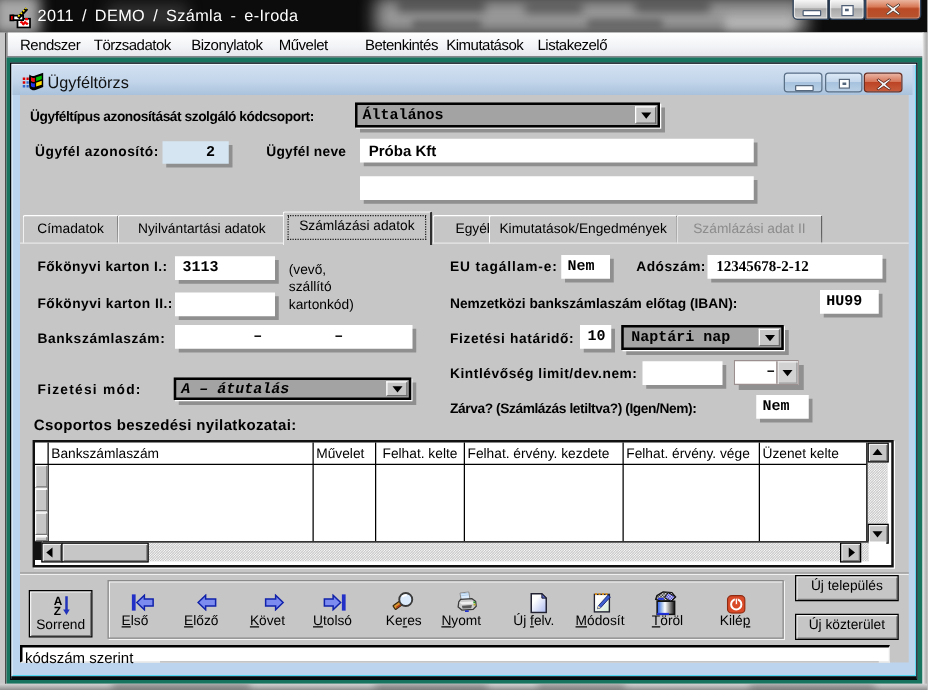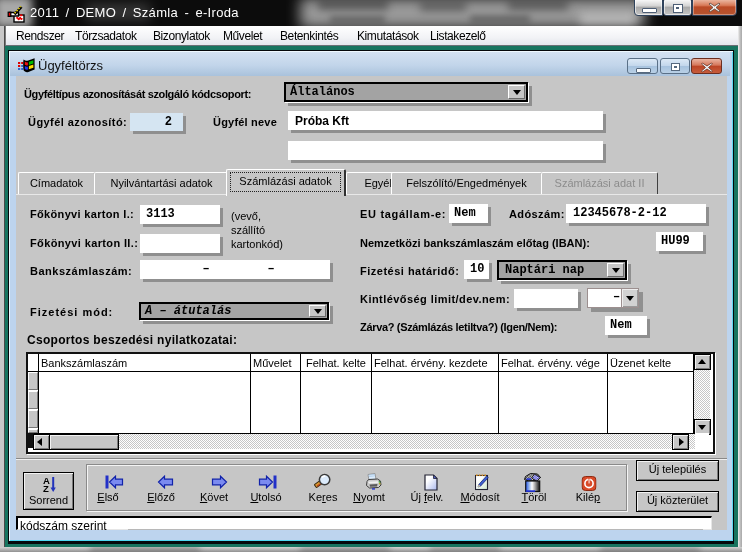--- a/index.html
+++ b/index.html
@@ -54,21 +54,21 @@
       <path d="M2 1 L6.5 4 L11 1 L12 2 L8 5.5 L12 9 L11 10 L6.5 7 L2 10 L1 9 L5 5.5 L1 2 Z" fill="#f4f4f4" stroke="#5d4337" stroke-width="0.8"></path>
     </svg>
 </div>
 
 <div class="abs" style="left:5px;top:26px;width:733px;height:19px;background:linear-gradient(#ffffff,#f2f3f6 60%,#e4e6ec);border-left:1px solid #7a7a7a;">
   <div class="abs" style="left:10px;top:3px;font:12px 'Liberation Sans',sans-serif;color:#000;letter-spacing:-0.4px;">
     <span style="position:absolute;left:0px;">Rendszer</span>
     <span style="position:absolute;left:59px;">Törzsadatok</span>
     <span style="position:absolute;left:137px;">Bizonylatok</span>
     <span style="position:absolute;left:207px;">Művelet</span>
-    <span style="position:absolute;left:264px;">Betenkintés</span>
+    <span style="position:absolute;left:276px;">Betenkintés</span>
     <span style="position:absolute;left:341px;">Kimutatások</span>
     <span style="position:absolute;left:414px;">Listakezelő</span>
   </div>
 </div>
 <div class="abs" style="left:5px;top:45px;width:733px;height:1px;background:#6a6f75;"></div>
 
 <div class="abs" style="left:4px;top:46px;width:734px;height:501px;background:#17745f;"></div>
 
 <div class="abs" style="left:0;top:26px;width:4px;height:526px;background:#c8c8c8;border-right:1px solid #f4f4f4;"></div>
 <div class="abs" style="left:4px;top:26px;width:1px;height:526px;background:#4a4a4a;"></div>
@@ -130,21 +130,21 @@
 </div>
 <div class="lb" style="left:213px;top:116px;letter-spacing:0.2px;">Ügyfél neve</div>
 <div class="fld" style="left:288px;top:111px;width:315px;height:19px;">
   <div style="position:absolute;left:7px;top:3px;font:bold 12px 'Liberation Sans',sans-serif;">Próba Kft</div>
 </div>
 <div class="fld" style="left:288px;top:141px;width:315px;height:19px;"></div>
 
 <div class="tab" style="left:18px;width:75px;">Címadatok</div>
 <div class="tab" style="left:94px;width:133px;">Nyilvántartási adatok</div>
 <div class="tab" style="left:346px;width:44px;padding-left:11px;">Egyéb</div>
-<div class="tab" style="left:391px;width:149px;">Felszólító/Engedmények</div>
+<div class="tab" style="left:391px;width:149px;">Kimutatások/Engedmények</div>
 <div class="tab" style="left:541px;width:115px;color:#8c8c8c;">Számlázási adat II</div>
 <div class="abs" style="left:16px;top:194px;width:711px;height:1px;background:#e8e8e8;"></div>
 <div class="tab" style="left:226px;width:117px;top:169px;height:26px;border-right:2px solid #303030;background:#c6c6c6;z-index:3;">
   <div style="position:absolute;left:3px;top:2px;right:3px;bottom:4px;border:1px dotted #222;line-height:17px;">Számlázási adatok</div>
 </div>
 
 <div class="lb" style="left:30px;top:208px;letter-spacing:0.33px;">Főkönyvi karton I.:</div>
 <div class="fld" style="left:140px;top:205px;width:80px;height:19px;">
     <div class="mt" style="position:absolute;left:6px;top:2px;">3113</div>
   </div>
@@ -163,21 +163,21 @@
   <div class="cbtn"></div>
 </div>
 <div class="lb" style="left:27px;top:333px;font-size:12px;letter-spacing:0.3px;">Csoportos beszedési nyilatkozatai:</div>
 
 <div class="lb" style="left:360px;top:208px;letter-spacing:0.7px;">EU tagállam-e:</div>
 <div class="fld" style="left:449px;top:204px;width:39px;height:19px;">
     <div class="mt" style="position:absolute;left:5px;top:2px;">Nem</div>
   </div>
 <div class="lb" style="left:509px;top:208px;letter-spacing:0.4px;">Adószám:</div>
 <div class="fld" style="left:566px;top:204px;width:140px;height:19px;">
-    <div class="mt" style="position:absolute;left:7px;top:2px;">12345678-2-12</div>
+    <div class="mt" style="position:absolute;left:7px;top:2px;font-family:Liberation Serif, serif;">12345678-2-12</div>
   </div>
 <div class="lb" style="left:360px;top:237px;">Nemzetközi bankszámlaszám előtag (IBAN):</div>
 <div class="fld" style="left:656px;top:232px;width:47px;height:19px;">
     <div class="mt" style="position:absolute;left:5px;top:2px;">HU99</div>
   </div>
 <div class="lb" style="left:360px;top:265px;letter-spacing:0.5px;">Fizetési határidő:</div>
 <div class="fld" style="left:464px;top:260px;width:25px;height:19px;">
     <div class="mt" style="position:absolute;left:6px;top:2px;">10</div>
   </div>
 <div class="combo" style="left:497px;top:260px;width:126px;height:16px;">

